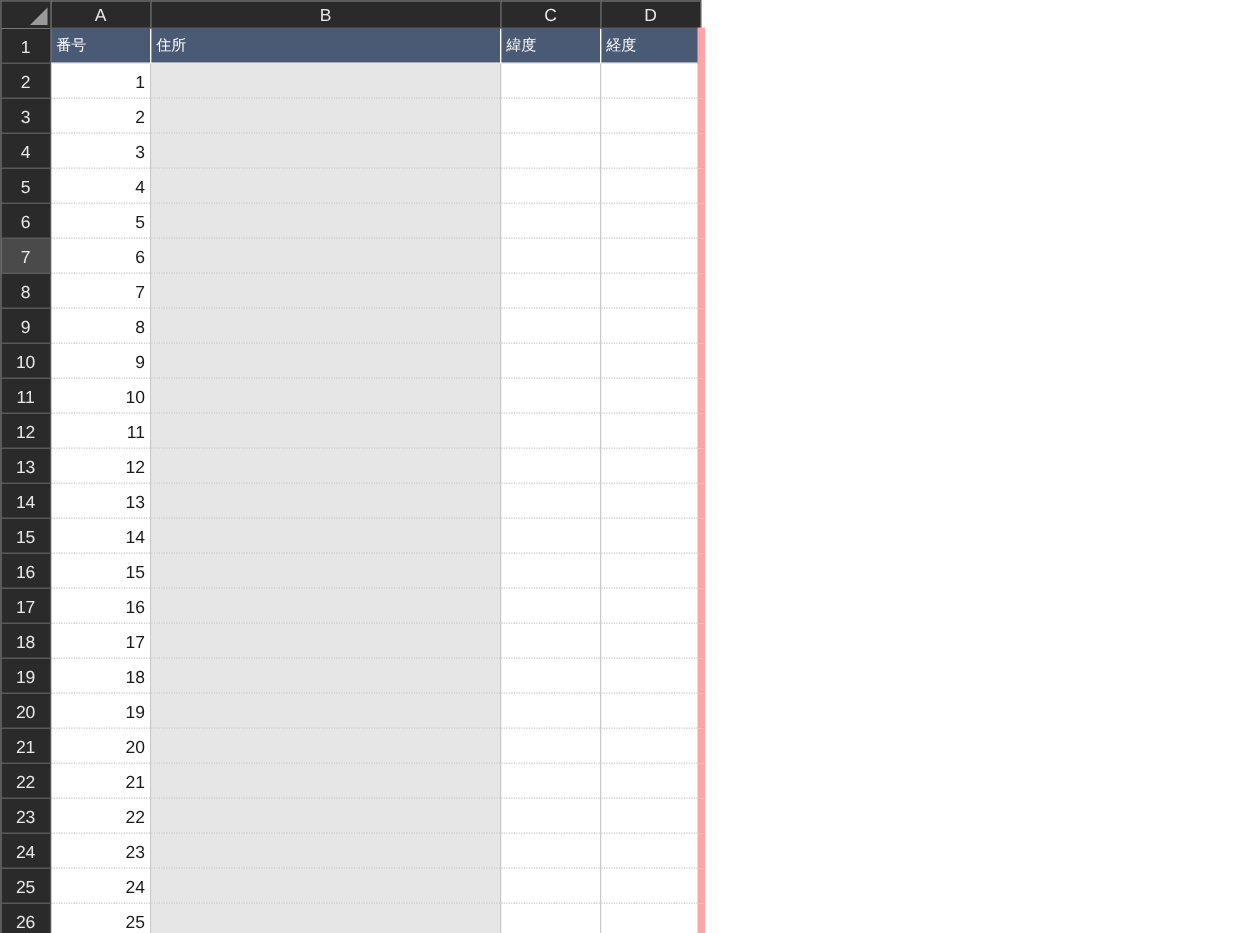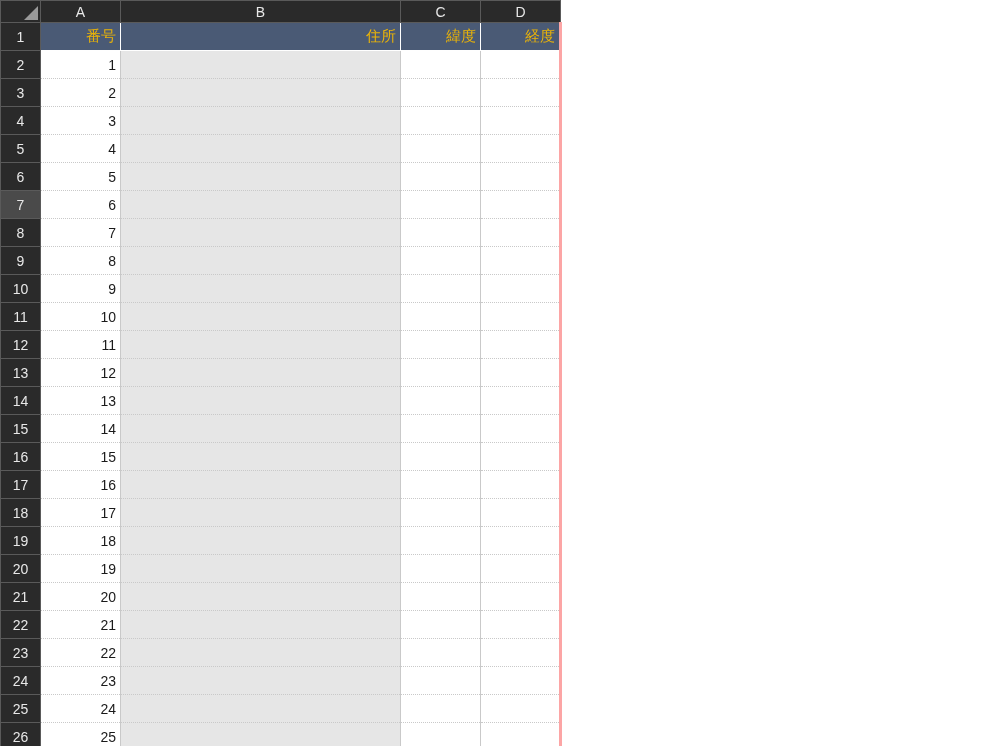--- a/index.html
+++ b/index.html
@@ -55,36 +55,36 @@
   td.cell {
     height: 28px;
     border: 1px solid #c9c9c9;
     border-style: dotted solid dotted solid;
     background: #ffffff;
     padding: 0 4px;
     vertical-align: middle;
   }
   .cell.header-cell {
     background: #4a5a75;
-    color: #eab308;
-    text-align: right;
+    color: #ffffff;
+    text-align: left;
     font-weight: normal;
     border: 1px solid #ffffff;
-    font-size: 15px;
+    font-size: 12px;
   }
   .cell.num {
     text-align: right;
     font-size: 14px;
     color: #1a1a1a;
   }
   .cell.shaded {
     background: #e6e6e6;
   }
   .cell.last-col {
-    border-right: 3px solid #fca5a5;
+    border-right: 6px solid #fca5a5;
   }
   .col-A { width: 80px; }
   .col-B { width: 280px; }
   .col-C { width: 80px; }
   .col-D { width: 80px; }
   table { border-collapse: collapse; }
 </style>
 </head>
 <body>
 

